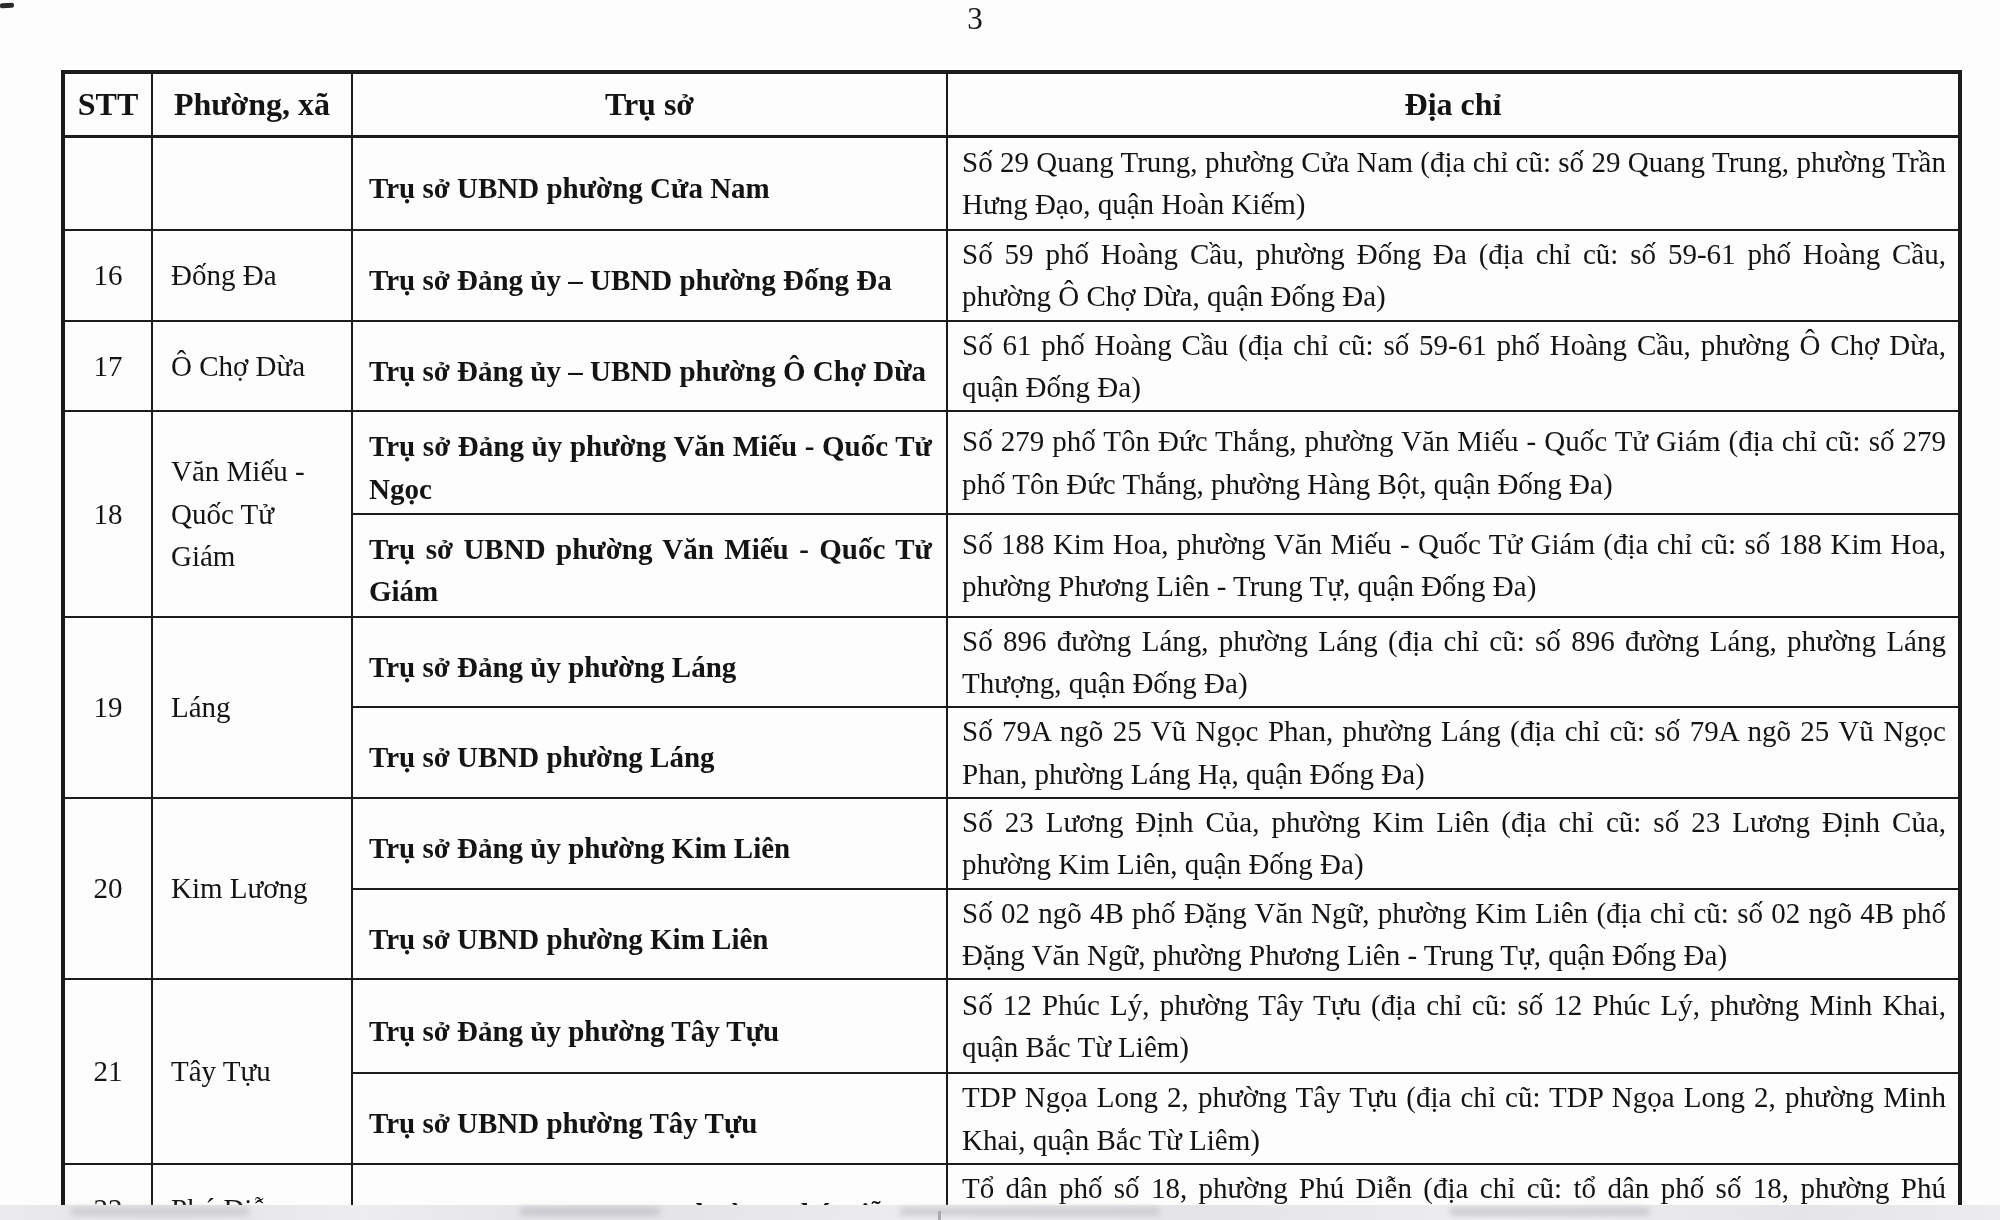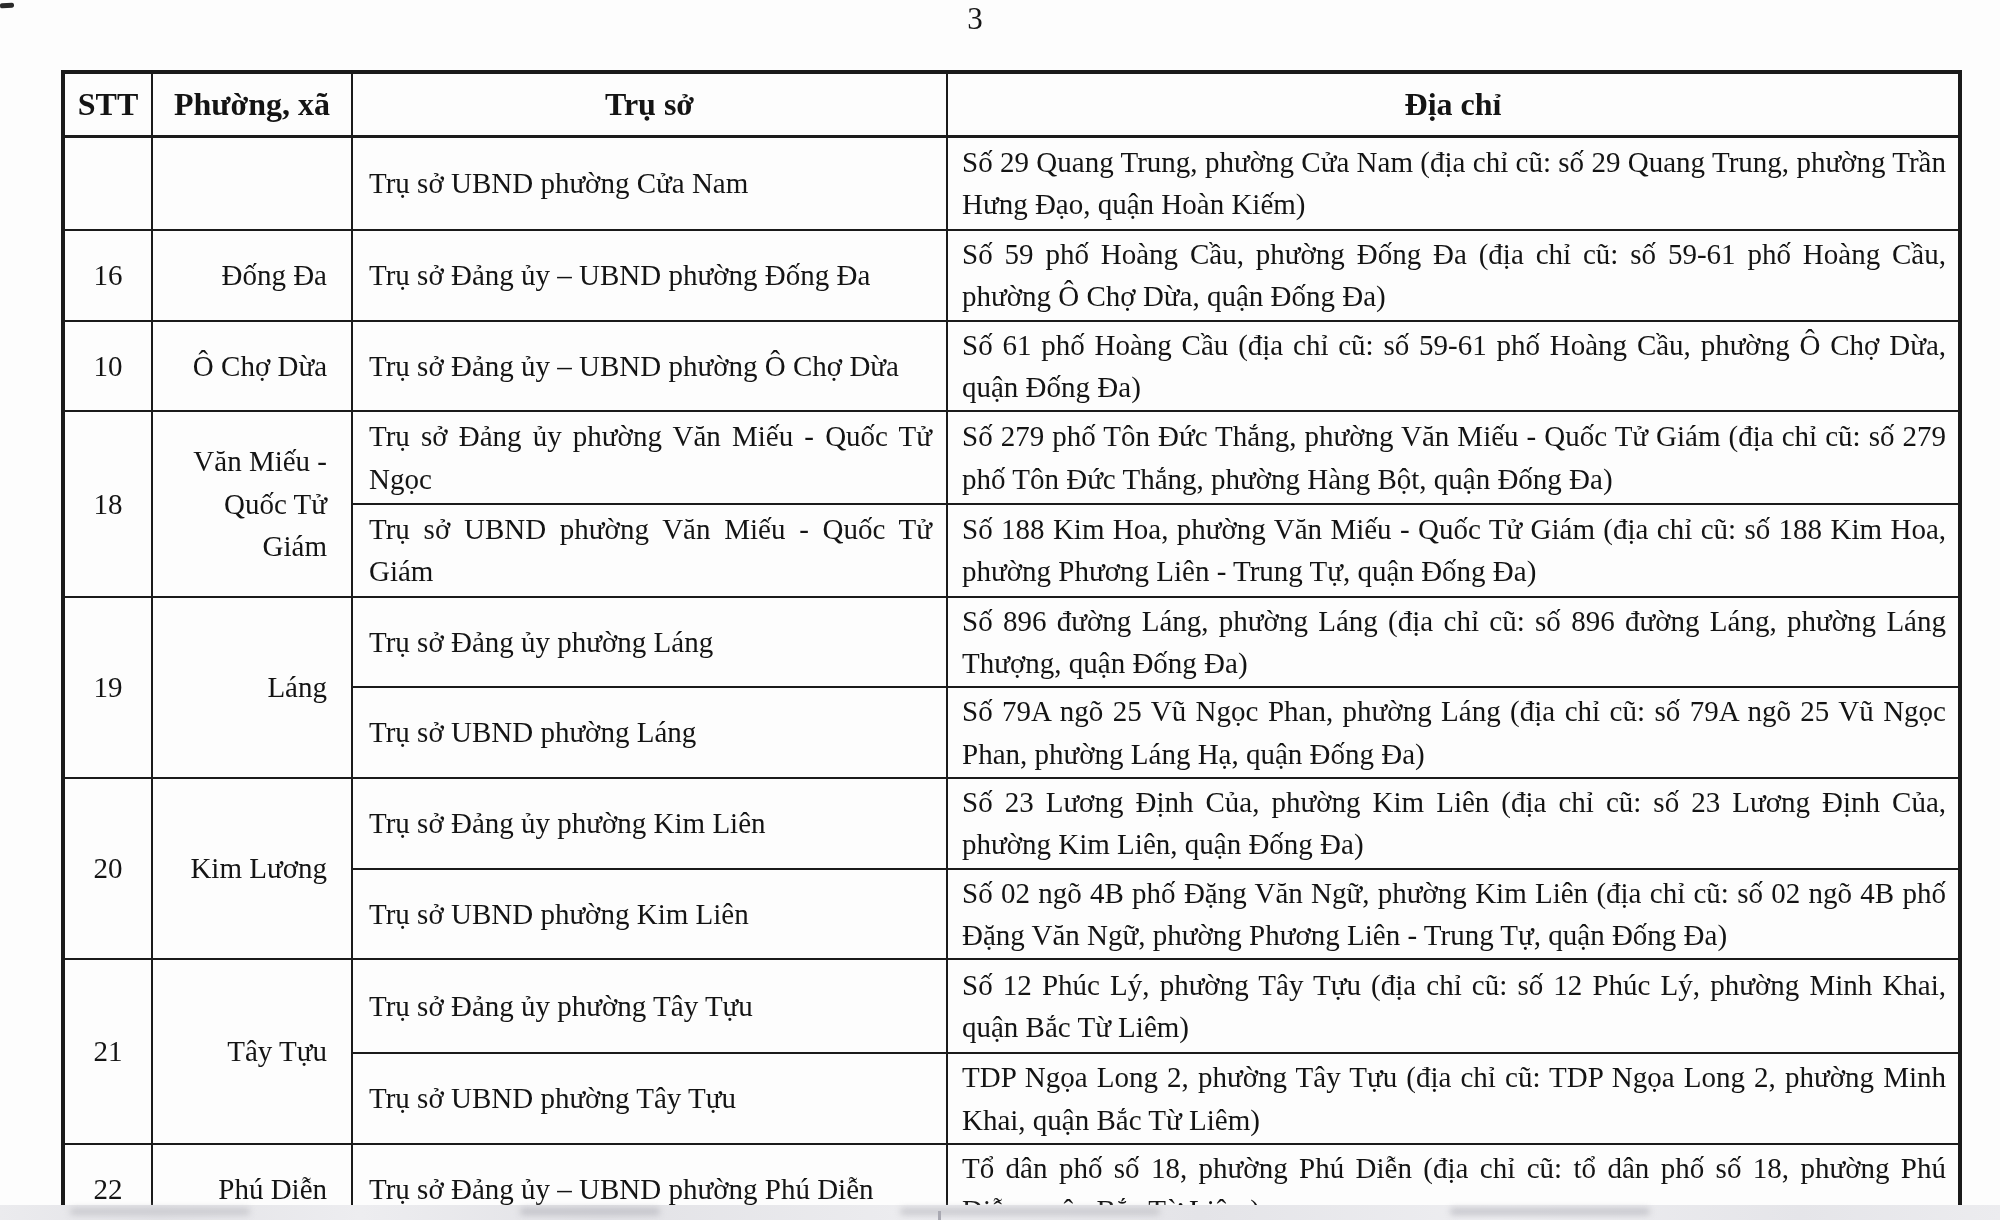--- a/index.html
+++ b/index.html
@@ -59,26 +59,27 @@
   .doc-table tbody tr.r-tall { height: 94px; }
   .doc-table td {
     font-size: 29px;
     line-height: 1.46;
   }
   td.c-stt {
     text-align: center;
     padding: 0 4px;
   }
   td.c-ward {
-    text-align: right;
-    padding: 2px 24px;
+    text-align: left;
+    padding: 2px 18px;
   }
   td.c-office {
     text-align: justify;
-    padding: 3px 14px 3px 16px;
+    padding: 13px 14px 3px 16px;
+    font-weight: bold;
   }
   td.c-address {
     text-align: justify;
     padding: 2px 12px 2px 14px;
   }
   .scan-strip {
     position: absolute;
     left: 0;
     top: 1205px;
     width: 2000px;
@@ -137,21 +138,21 @@
       <td class="c-office">Trụ sở UBND phường Cửa Nam</td>
       <td class="c-address">Số 29 Quang Trung, phường Cửa Nam (địa chỉ cũ: số 29 Quang Trung, phường Trần Hưng Đạo, quận Hoàn Kiếm)</td>
     </tr>
     <tr>
       <td class="c-stt">16</td>
       <td class="c-ward">Đống Đa</td>
       <td class="c-office">Trụ sở Đảng ủy – UBND phường Đống Đa</td>
       <td class="c-address">Số 59 phố Hoàng Cầu, phường Đống Đa (địa chỉ cũ: số 59-61 phố Hoàng Cầu, phường Ô Chợ Dừa, quận Đống Đa)</td>
     </tr>
     <tr>
-      <td class="c-stt">10</td>
+      <td class="c-stt">17</td>
       <td class="c-ward">Ô Chợ Dừa</td>
       <td class="c-office">Trụ sở Đảng ủy – UBND phường Ô Chợ Dừa</td>
       <td class="c-address">Số 61 phố Hoàng Cầu (địa chỉ cũ: số 59-61 phố Hoàng Cầu, phường Ô Chợ Dừa, quận Đống Đa)</td>
     </tr>
     <tr>
       <td class="c-stt" rowspan="2">18</td>
       <td class="c-ward" rowspan="2">Văn Miếu - Quốc Tử Giám</td>
       <td class="c-office">Trụ sở Đảng ủy phường Văn Miếu - Quốc Tử Ngọc</td>
       <td class="c-address">Số 279 phố Tôn Đức Thắng, phường Văn Miếu - Quốc Tử Giám (địa chỉ cũ: số 279 phố Tôn Đức Thắng, phường Hàng Bột, quận Đống Đa)</td>
     </tr>

